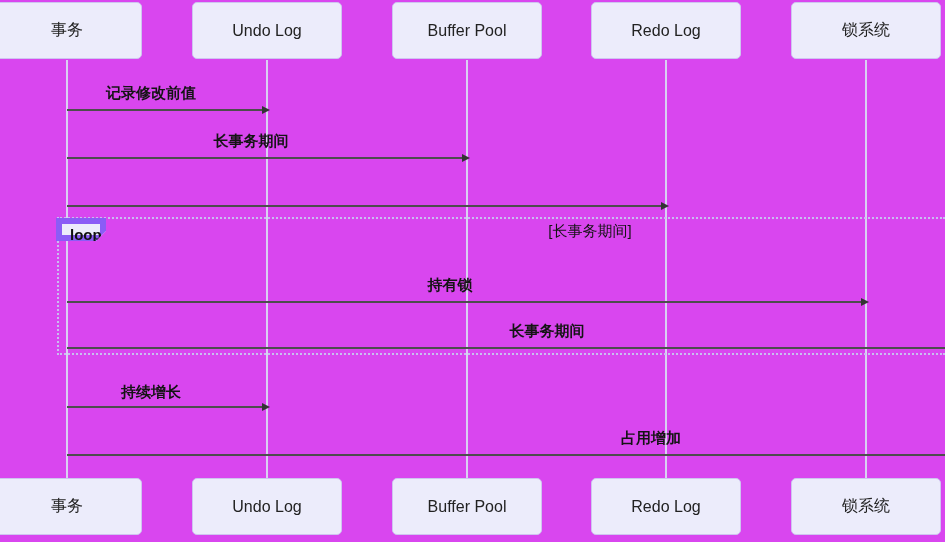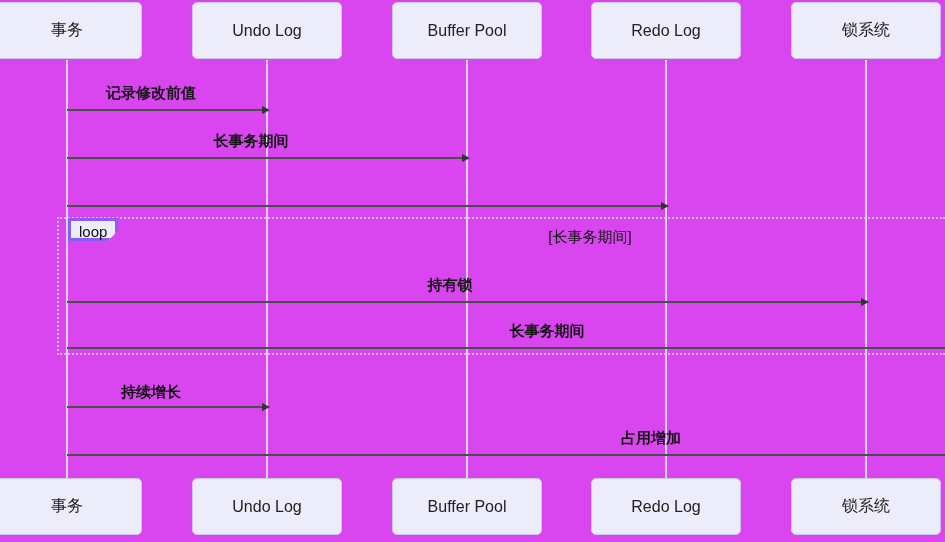--- a/index.html
+++ b/index.html
@@ -66,43 +66,43 @@
     top: 217px;
     width: 888px;
     height: 138px;
     border-top: 2px dotted #c9bef0;
     border-bottom: 2px dotted #c9bef0;
     border-left: 2px dotted #c9bef0;
     box-sizing: border-box;
   }
   .loop-label {
     position: absolute;
-    left: 68px;
+    left: 56px;
     top: 218px;
     width: 50px;
     height: 23px;
     background: #ececfb;
-    border: 3px solid #8b5cf6;
+    border: 6px solid #8b5cf6;
     box-sizing: border-box;
     font-size: 15px;
     color: #111111;
     line-height: 21px;
     padding-left: 8px;
     clip-path: polygon(0 0, 100% 0, 100% 55%, 80% 100%, 0 100%);
+    font-weight: bold;
   }
   .loop-condition {
     position: absolute;
     left: 490px;
     top: 222px;
     width: 200px;
     text-align: center;
     font-size: 15px;
     color: #141414;
     white-space: nowrap;
-    margin-top: 6px;
   }
 </style>
 </head>
 <body>
 
 <div class="stage">
 
   <div class="lifeline" style="left:66px"></div>
   <div class="lifeline" style="left:266px"></div>
   <div class="lifeline" style="left:466px"></div>

